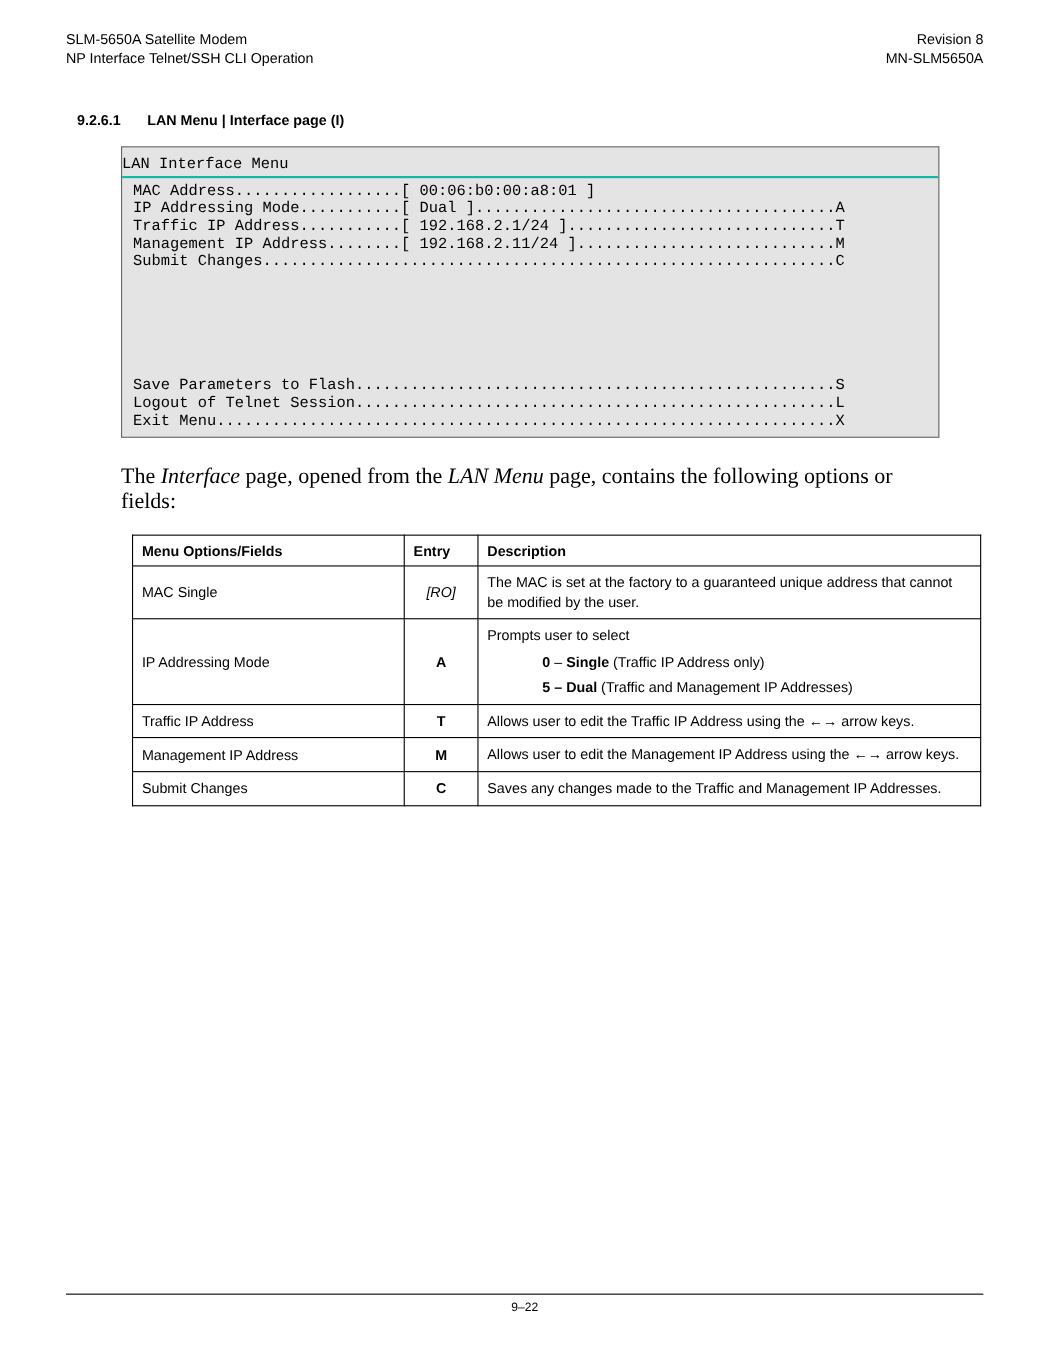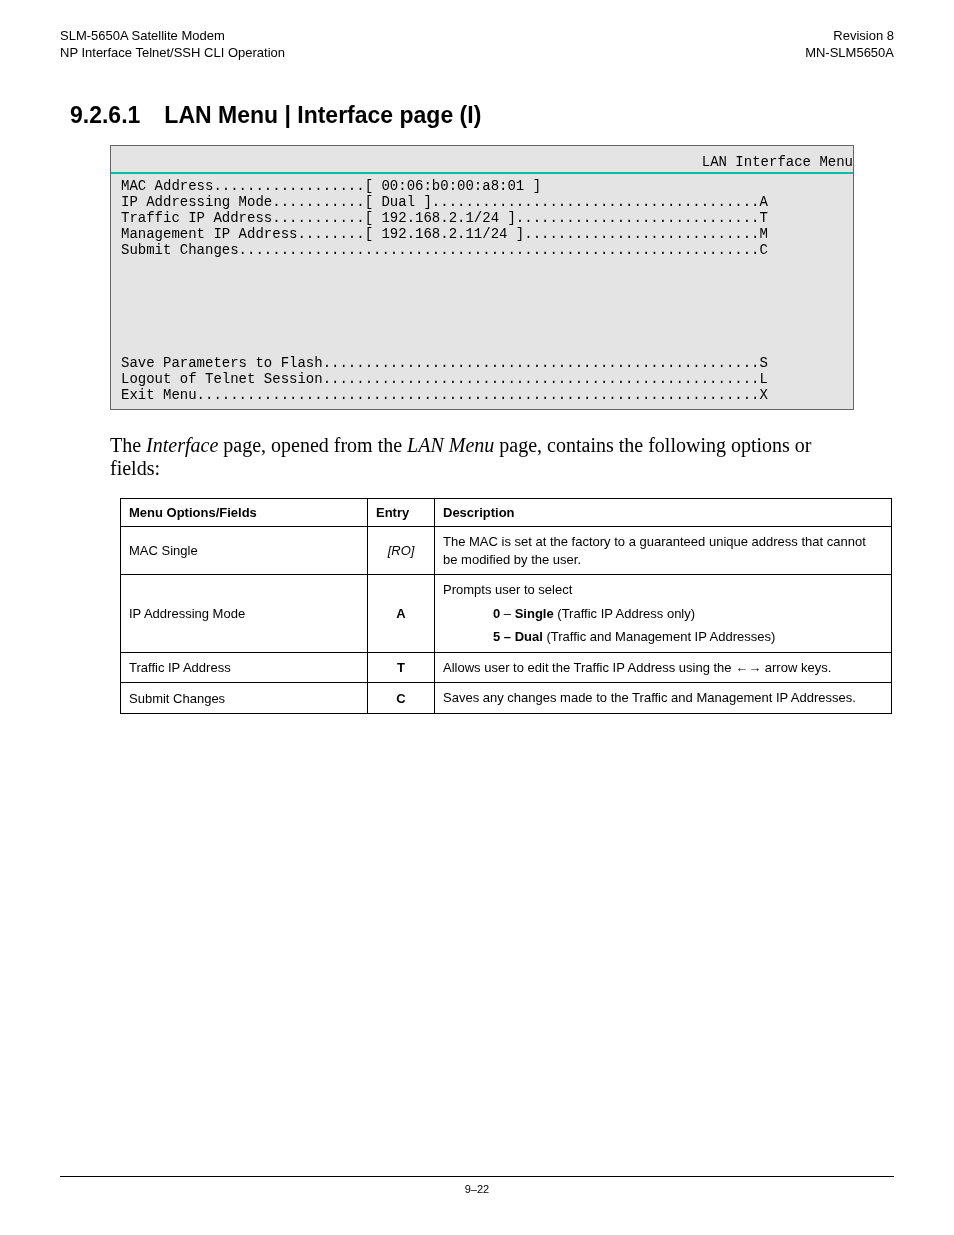--- a/index.html
+++ b/index.html
@@ -20,40 +20,40 @@
   .header-row {
     display: flex;
     justify-content: space-between;
     font-size: 13px;
     line-height: 1.3;
     margin-bottom: 40px;
   }
   .header-left { text-align: left; }
   .header-right { text-align: right; }
   .section-heading {
-    font-size: 23px;
+    font-size: 13px;
     font-weight: bold;
     margin-bottom: 16px;
   }
   .section-number {
     display: inline-block;
     margin-left: 10px;
     margin-right: 24px;
   }
   .terminal-box {
     margin: 0 40px 0 50px;
     border: 1px solid #666;
     background: #e4e4e4;
     font-family: "Courier New", monospace;
     font-size: 14px;
     line-height: 1.15;
     padding: 2px 0 2px 0;
   }
   .terminal-title {
-    text-align: right;
+    text-align: left;
     padding: 6px 0 2px 0;
   }
   .terminal-body {
     border-top: 2px solid #14b8a6;
     padding: 4px 10px 4px 10px;
     white-space: pre;
     overflow: hidden;
   }
   .intro-text {
     font-family: "Times New Roman", Times, serif;
@@ -181,20 +181,27 @@
         </td>
       </tr>
       <tr>
         <td class="field-col">Traffic IP Address</td>
         <td class="entry-col">T</td>
         <td>
             <div class="desc-inner"><span>Allows user to edit the Traffic IP Address using the </span><span class="arrow-glyph">←→</span><span> arrow keys.</span></div>
           </td>
       </tr>
       <tr>
+        <td class="field-col">Management IP Address</td>
+        <td class="entry-col">M</td>
+        <td>
+            <div class="desc-inner"><span>Allows user to edit the Management IP Address using the </span><span class="arrow-glyph">←→</span><span> arrow keys.</span></div>
+          </td>
+      </tr>
+      <tr>
         <td class="field-col">Submit Changes</td>
         <td class="entry-col">C</td>
         <td>
             <div class="desc-inner">Saves any changes made to the Traffic and Management IP Addresses.</div>
           </td>
       </tr>
     </tbody>
   </table>
 
   <div class="footer">

